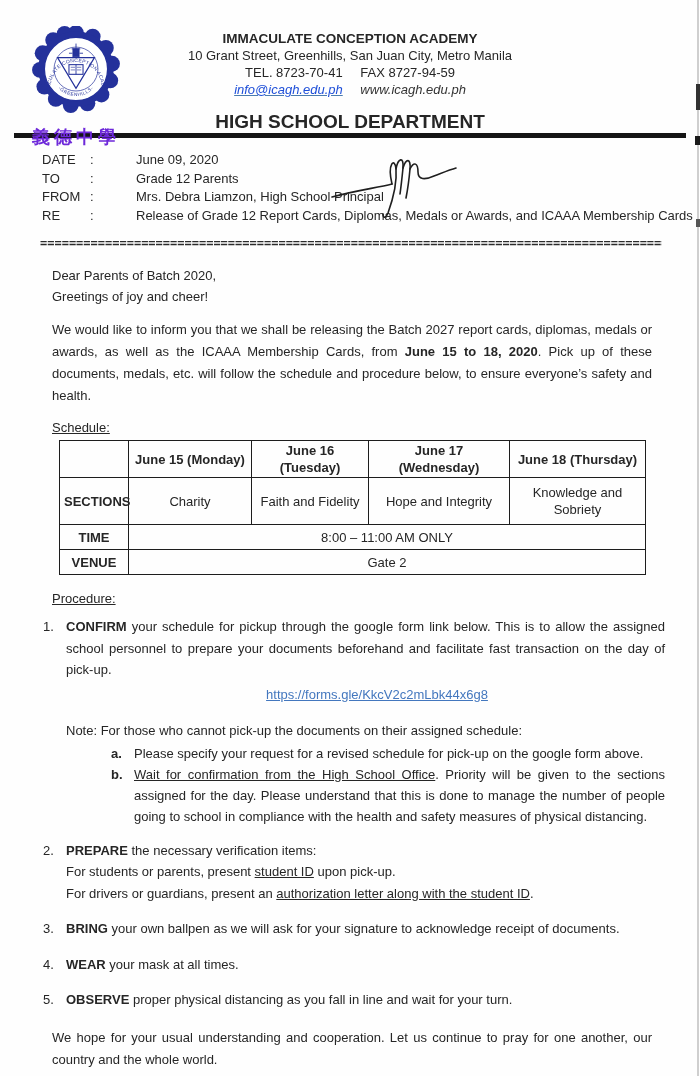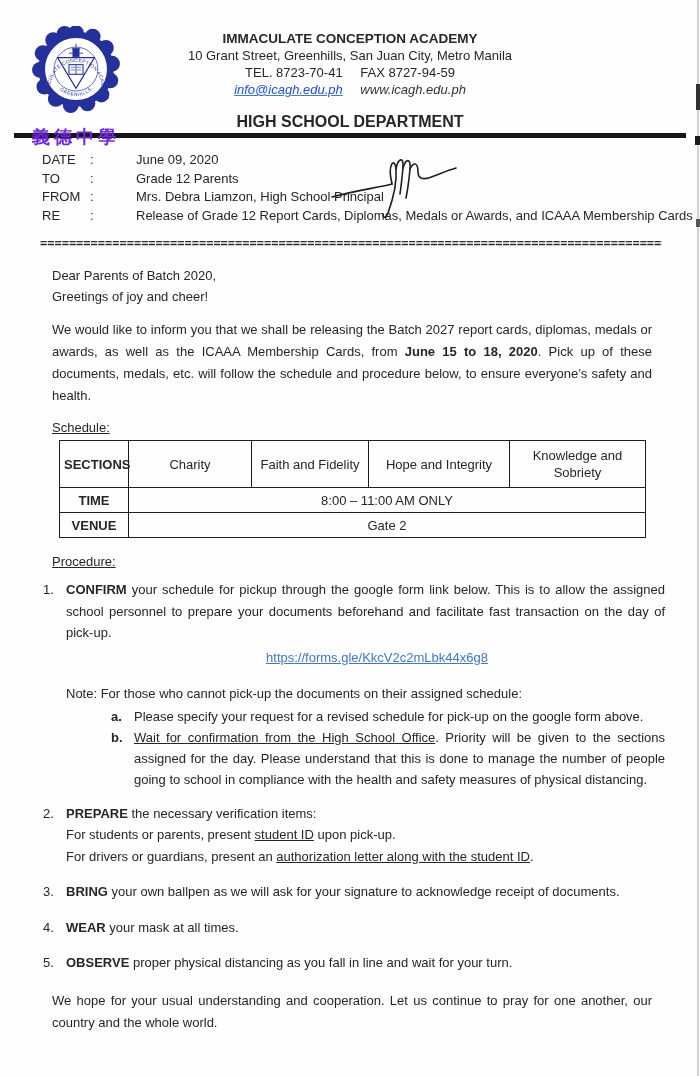--- a/index.html
+++ b/index.html
@@ -7,21 +7,21 @@
         font-family:"Liberation Sans",sans-serif;font-size:13px;color:#262626;}
   
   .logo{position:absolute;left:28px;top:26px;width:96px;text-align:center;}
   .logo-cn{margin-top:2px;font-family:"DejaVu Sans",sans-serif;font-size:18px;font-weight:700;
            color:#6d28d9;letter-spacing:4px;white-space:nowrap;}
   .hdr{padding-top:30px;text-align:center;line-height:17px;}
   .h-school{font-size:13.5px;font-weight:700;}
   .h-contact span{margin:0 7px;}
   .h-email{font-style:italic;color:#1d4ed8;text-decoration:underline;text-decoration-color:#4b7cae;}
   .h-web{font-style:italic;color:#333;}
-  .h-dept{font-weight:700;margin-top:15px;font-size:16px;}
+  .h-dept{font-weight:700;margin-top:15px;font-size:19px;}
   .rule{height:5px;background:#151515;margin:3px 14px 0 14px;}
   
   .fields{margin:13px 18px 0 42px;line-height:18.5px;}
   .f-row{display:grid;grid-template-columns:48px 46px 1fr;white-space:nowrap;}
   
   .divider{margin:11px 0 0 40px;width:622px;overflow:hidden;white-space:nowrap;
            font-family:"DejaVu Sans Mono",monospace;font-size:12px;font-weight:700;color:#2b2b2b;}
   
   .blk{margin-left:52px;margin-right:48px;}
   .salutation{margin-top:18px;}
@@ -174,20 +174,27 @@
 
   <table class="sched">
     <colgroup>
         <col style="width:69px">
         <col style="width:123px">
         <col style="width:117px">
         <col style="width:141px">
         <col style="width:136px">
       </colgroup>
     <tbody>
+        <tr class="hdr-row">
+      <td></td>
+      <td>June 15 (Monday)</td>
+      <td>June 16 (Tuesday)</td>
+      <td>June 17 (Wednesday)</td>
+      <td>June 18 (Thursday)</td>
+    </tr>
     <tr class="sect-row">
       <td class="rowhead">SECTIONS</td>
       <td>Charity</td>
       <td>Faith and Fidelity</td>
       <td>Hope and Integrity</td>
       <td>Knowledge and Sobriety</td>
     </tr>
     <tr class="time-row">
       <td class="rowhead">TIME</td>
       <td colspan="4">8:00 – 11:00 AM ONLY</td>

